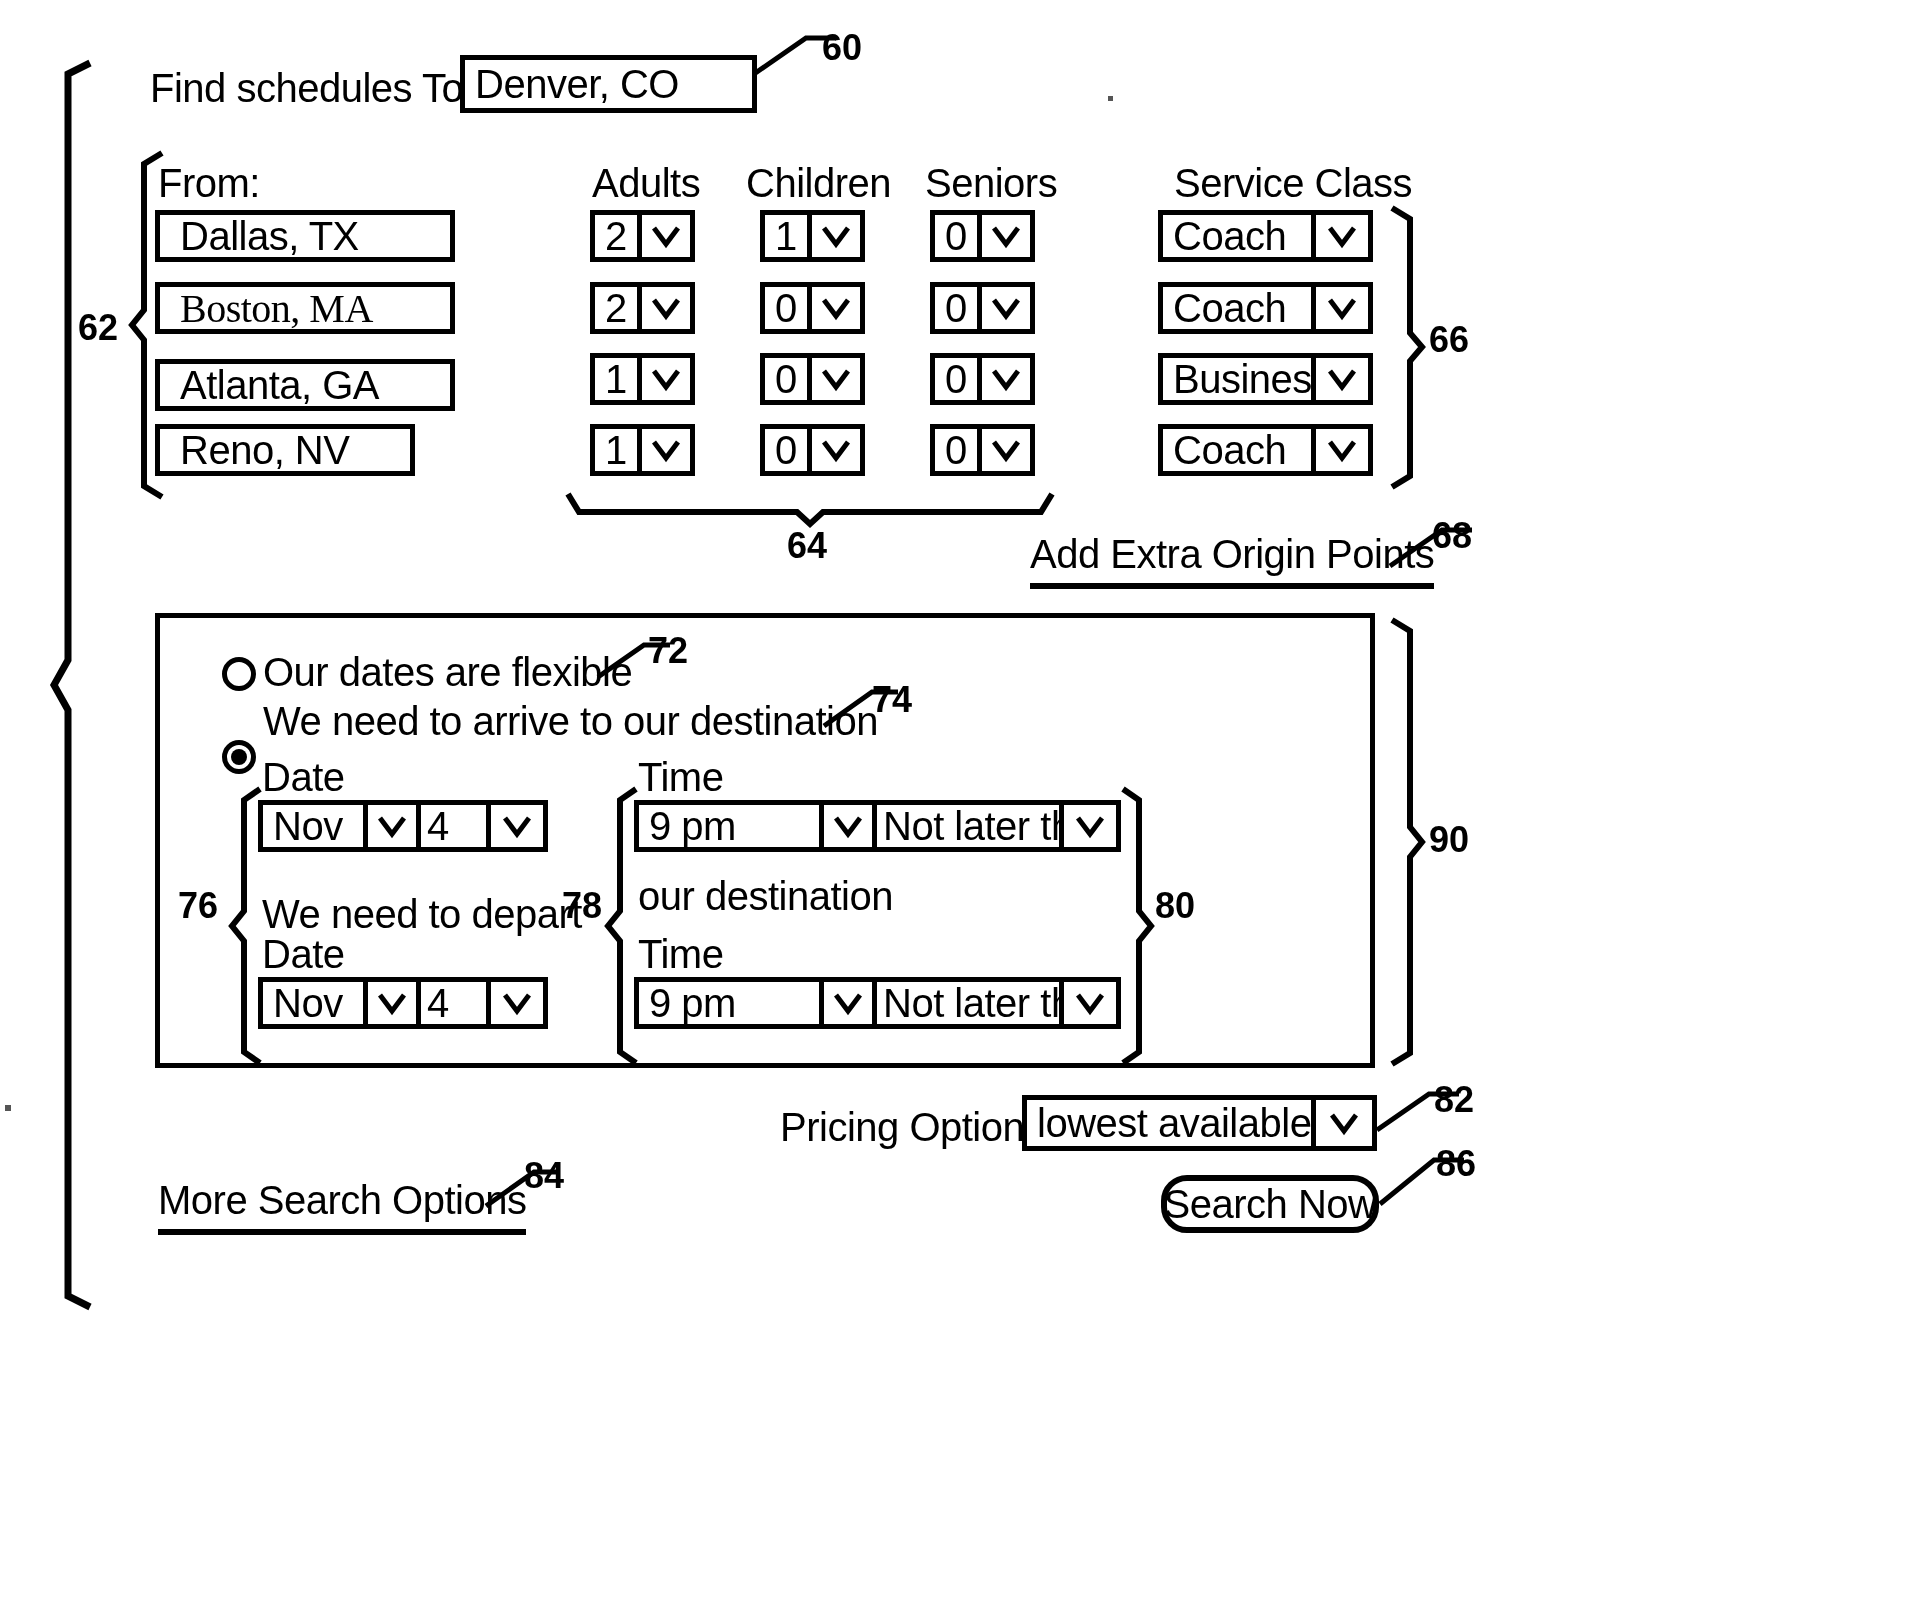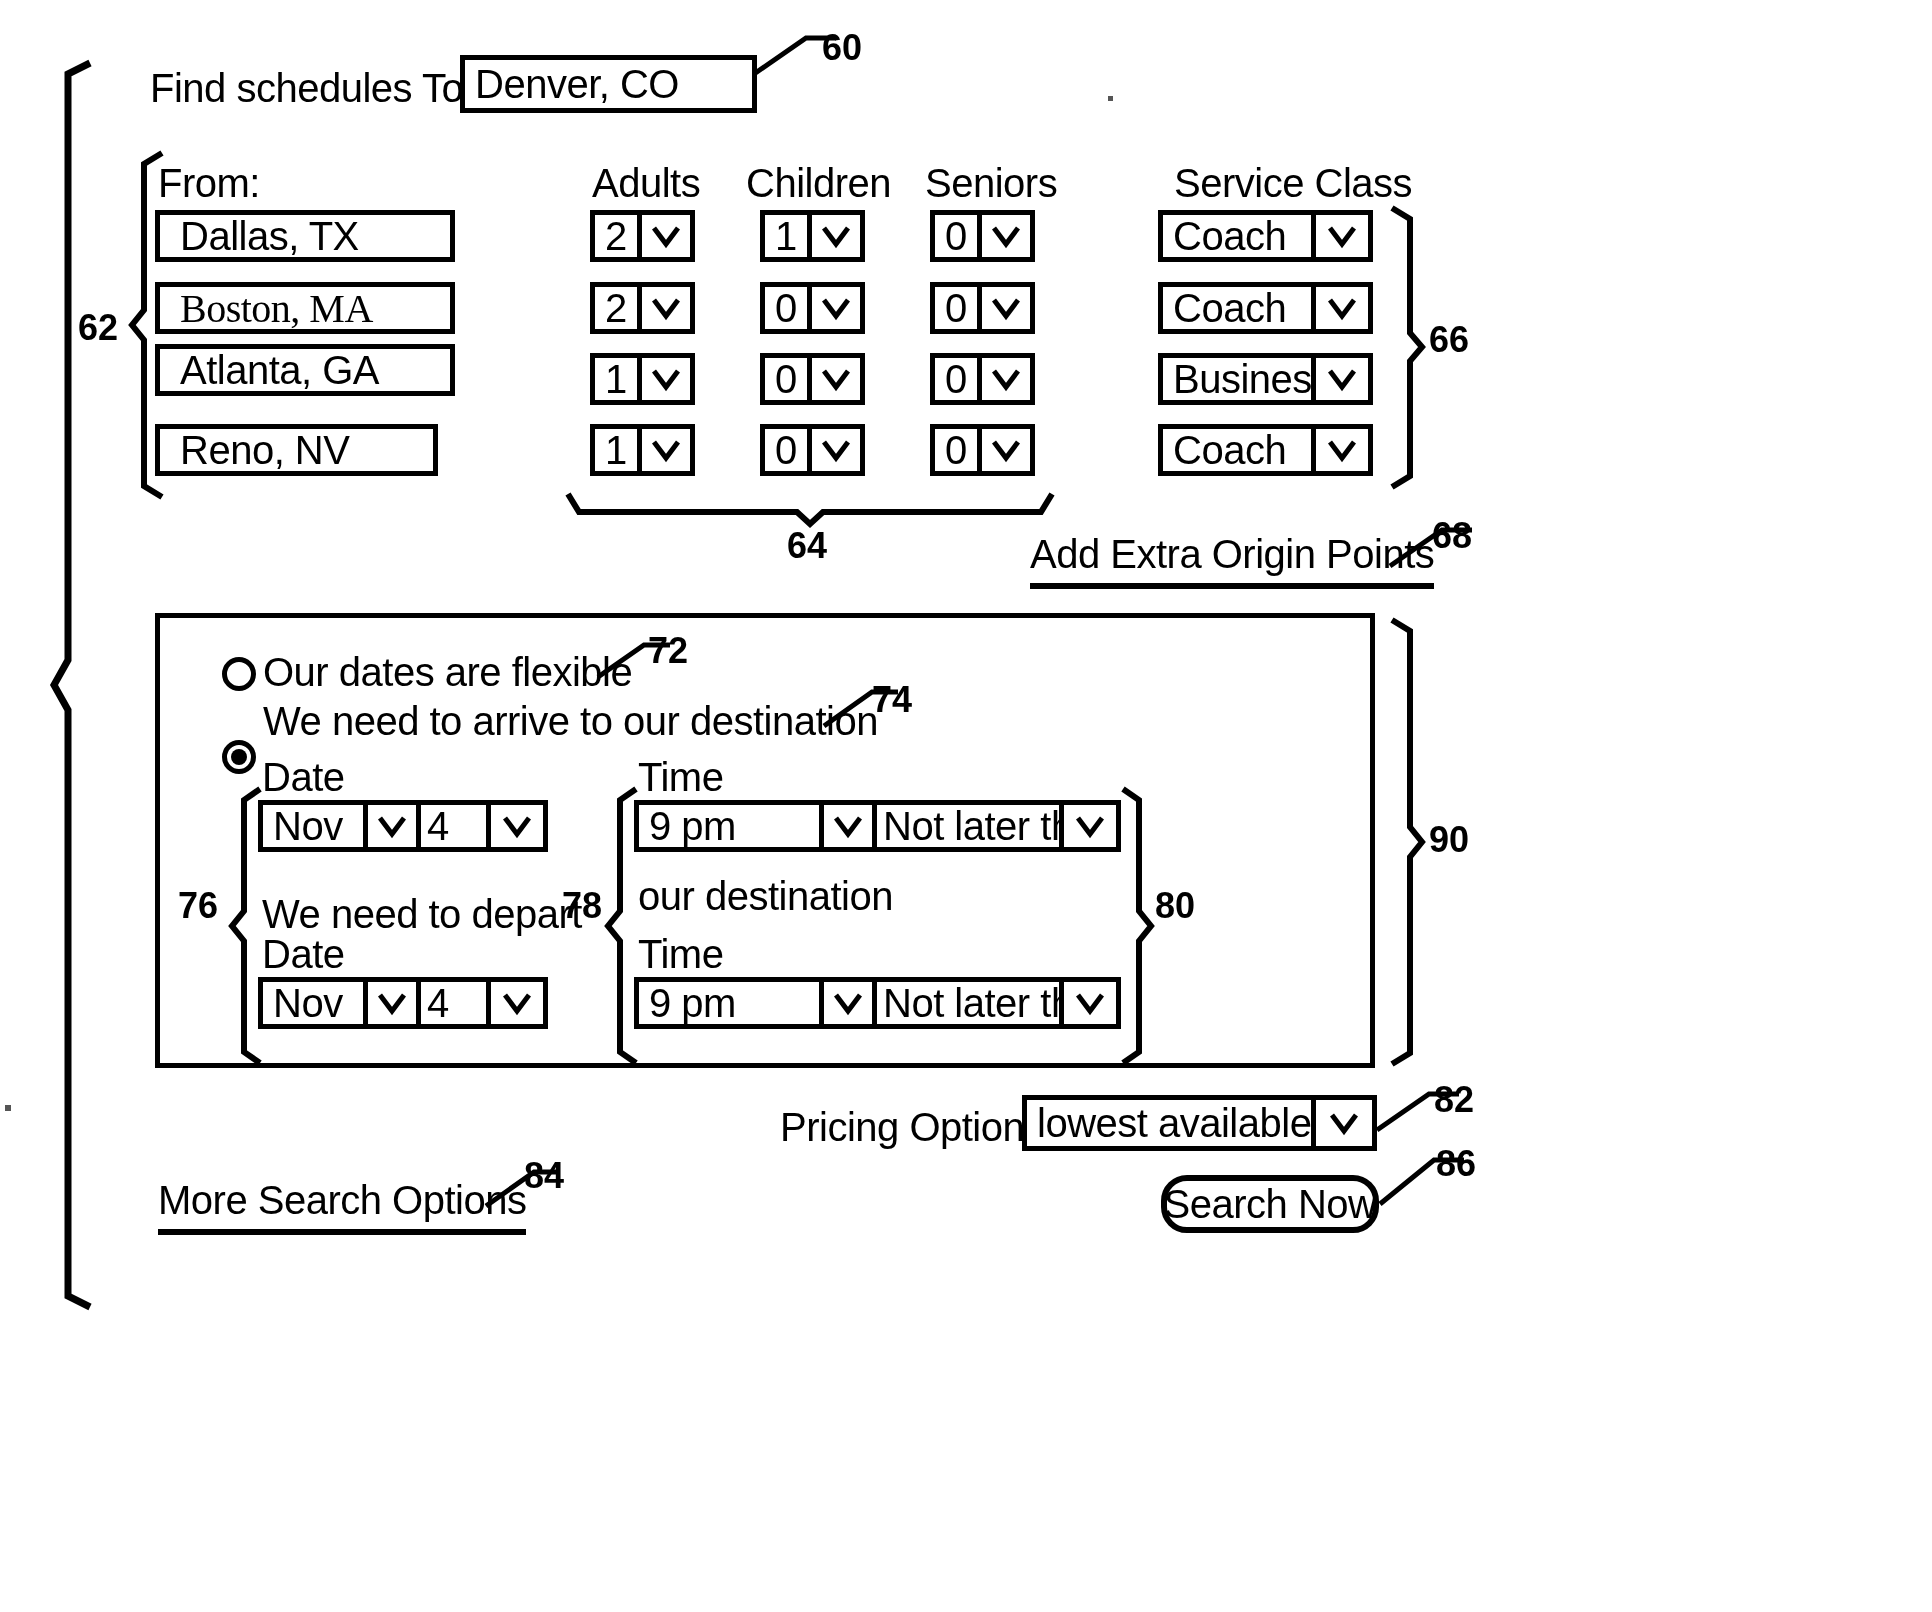--- a/index.html
+++ b/index.html
@@ -155,24 +155,24 @@
   </div>
 
   <div class="abs lbl" style="left:158px; top:163px;">From:</div>
 
   <div class="abs plainbox" style="left:155px; top:210px; width:300px; height:52px;">
     <span>Dallas, TX</span>
   </div>
   <div class="abs plainbox" style="left:155px; top:282px; width:300px; height:52px;font-family:Liberation Serif, serif;">
     <span>Boston, MA</span>
   </div>
-  <div class="abs plainbox" style="left:155px; top:344px; width:300px; height:52px;">
+  <div class="abs plainbox" style="left:155px; top:359px; width:300px; height:52px;">
     <span>Atlanta, GA</span>
   </div>
-  <div class="abs plainbox" style="left:155px; top:424px; width:283px; height:52px;text-align:right;">
+  <div class="abs plainbox" style="left:155px; top:424px; width:260px; height:52px;text-align:right;">
     <span>Reno, NV</span>
   </div>
 
   <div class="abs lbl" style="left:592px; top:163px;">Adults</div>
   <div class="abs lbl" style="left:746px; top:163px;">Children</div>
   <div class="abs lbl" style="left:925px; top:163px;">Seniors</div>
 
   <div class="abs fieldbox" style="left:590px; top:210px; width:105px; height:52px;">
     <div class="txt">2</div>
     <div class="caret" style="width:48px;">

